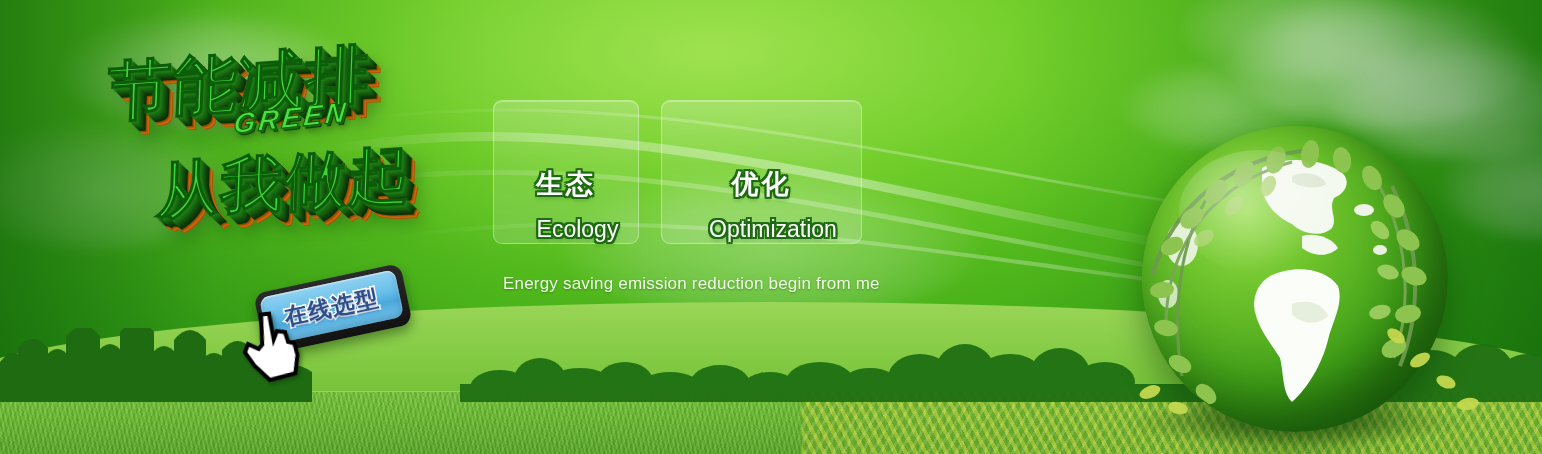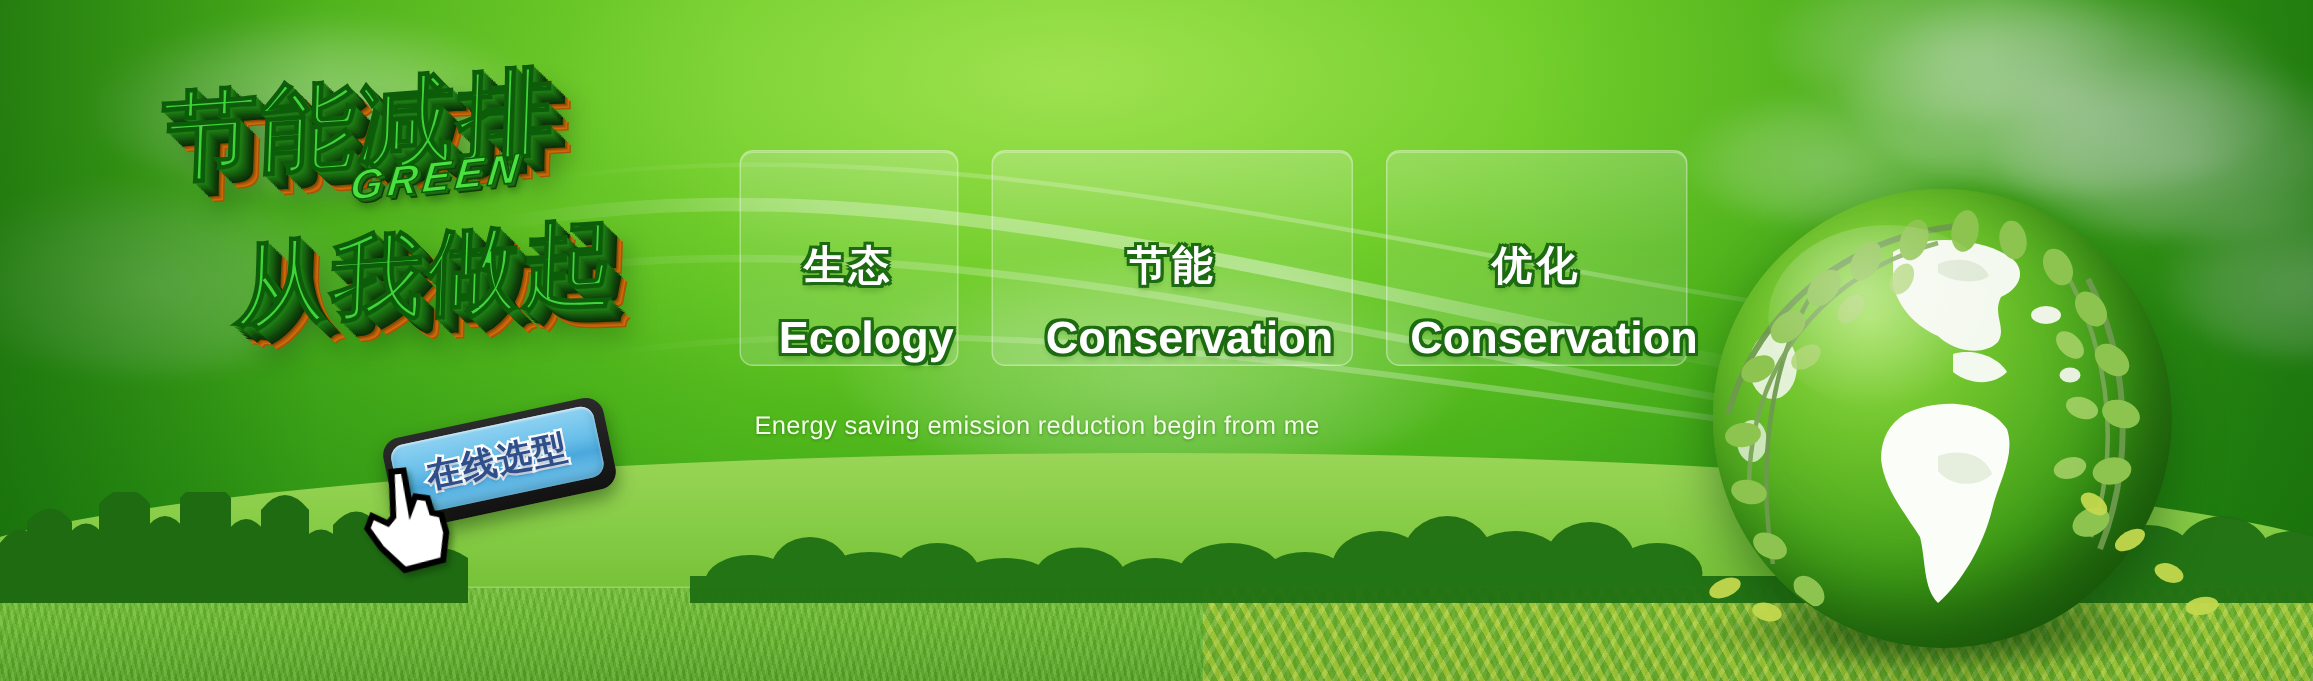--- a/index.html
+++ b/index.html
@@ -108,21 +108,21 @@
     background:linear-gradient(to bottom, rgba(255,255,255,.20) 0%, rgba(255,255,255,.10) 45%, rgba(255,255,255,.16) 100%);
     border:1px solid rgba(255,255,255,.34);
     box-shadow:inset 0 1px 0 rgba(255,255,255,.30);
     display:flex;flex-direction:column;align-items:center;justify-content:flex-end;gap:14px;
   }
   .card-cn{font-size:27px;font-weight:bold;color:#ffffff;letter-spacing:3px;
     text-shadow:
       -2px -2px 0 #1d6b10, 2px -2px 0 #1d6b10, -2px 2px 0 #1d6b10, 2px 2px 0 #1d6b10,
       0 -2px 0 #1d6b10, 0 2px 0 #1d6b10, -2px 0 0 #1d6b10, 2px 0 0 #1d6b10,
       0 3px 4px rgba(12,60,6,.35);}
-  .card-en{font-size:30px;font-weight:bold;color:#ffffff;letter-spacing:0px;
+  .card-en{font-size:23px;font-weight:normal;color:#ffffff;letter-spacing:0px;
     text-shadow:
       -2px -2px 0 #1d6b10, 2px -2px 0 #1d6b10, -2px 2px 0 #1d6b10, 2px 2px 0 #1d6b10,
       0 -2px 0 #1d6b10, 0 2px 0 #1d6b10, -2px 0 0 #1d6b10, 2px 0 0 #1d6b10,
       0 3px 4px rgba(12,60,6,.35); padding-left: 23px;}
   .c1{width:144px;} .c2{width:239px;} .c3{width:199px;}
 
   
   .tagline{position:absolute;left:503px;top:274px;font-size:17px;color:#f2fce6;
     letter-spacing:.2px;text-shadow:0 1px 2px rgba(20,80,10,.45);white-space:nowrap;}
 </style>
@@ -299,25 +299,21 @@
     <svg class="cursor" viewBox="0 0 62 74">
       <path d="M24,4 L32,4 L34,30 L38,22 L46,24 L48,34 L54,36 L56,48 L52,66 L26,70 L12,54 L4,40 L8,32 L18,38 L22,34 Z" fill="#ffffff" stroke="#000000" stroke-width="4" stroke-linejoin="miter"></path>
     </svg>
   </div>
 
   <div class="cards">
     <div class="card c1">
       <div class="card-cn">生态</div>
       <div class="card-en">Ecology</div>
     </div>
-    <div class="card c2">
-      <div class="card-cn">节能</div>
-      <div class="card-en">Conservation</div>
-    </div>
     <div class="card c3">
       <div class="card-cn">优化</div>
-      <div class="card-en">Conservation</div>
+      <div class="card-en">Optimization</div>
     </div>
   </div>
 
   <div class="tagline">Energy saving emission reduction begin from me</div>
 
 </div>
 
 </body></html>

